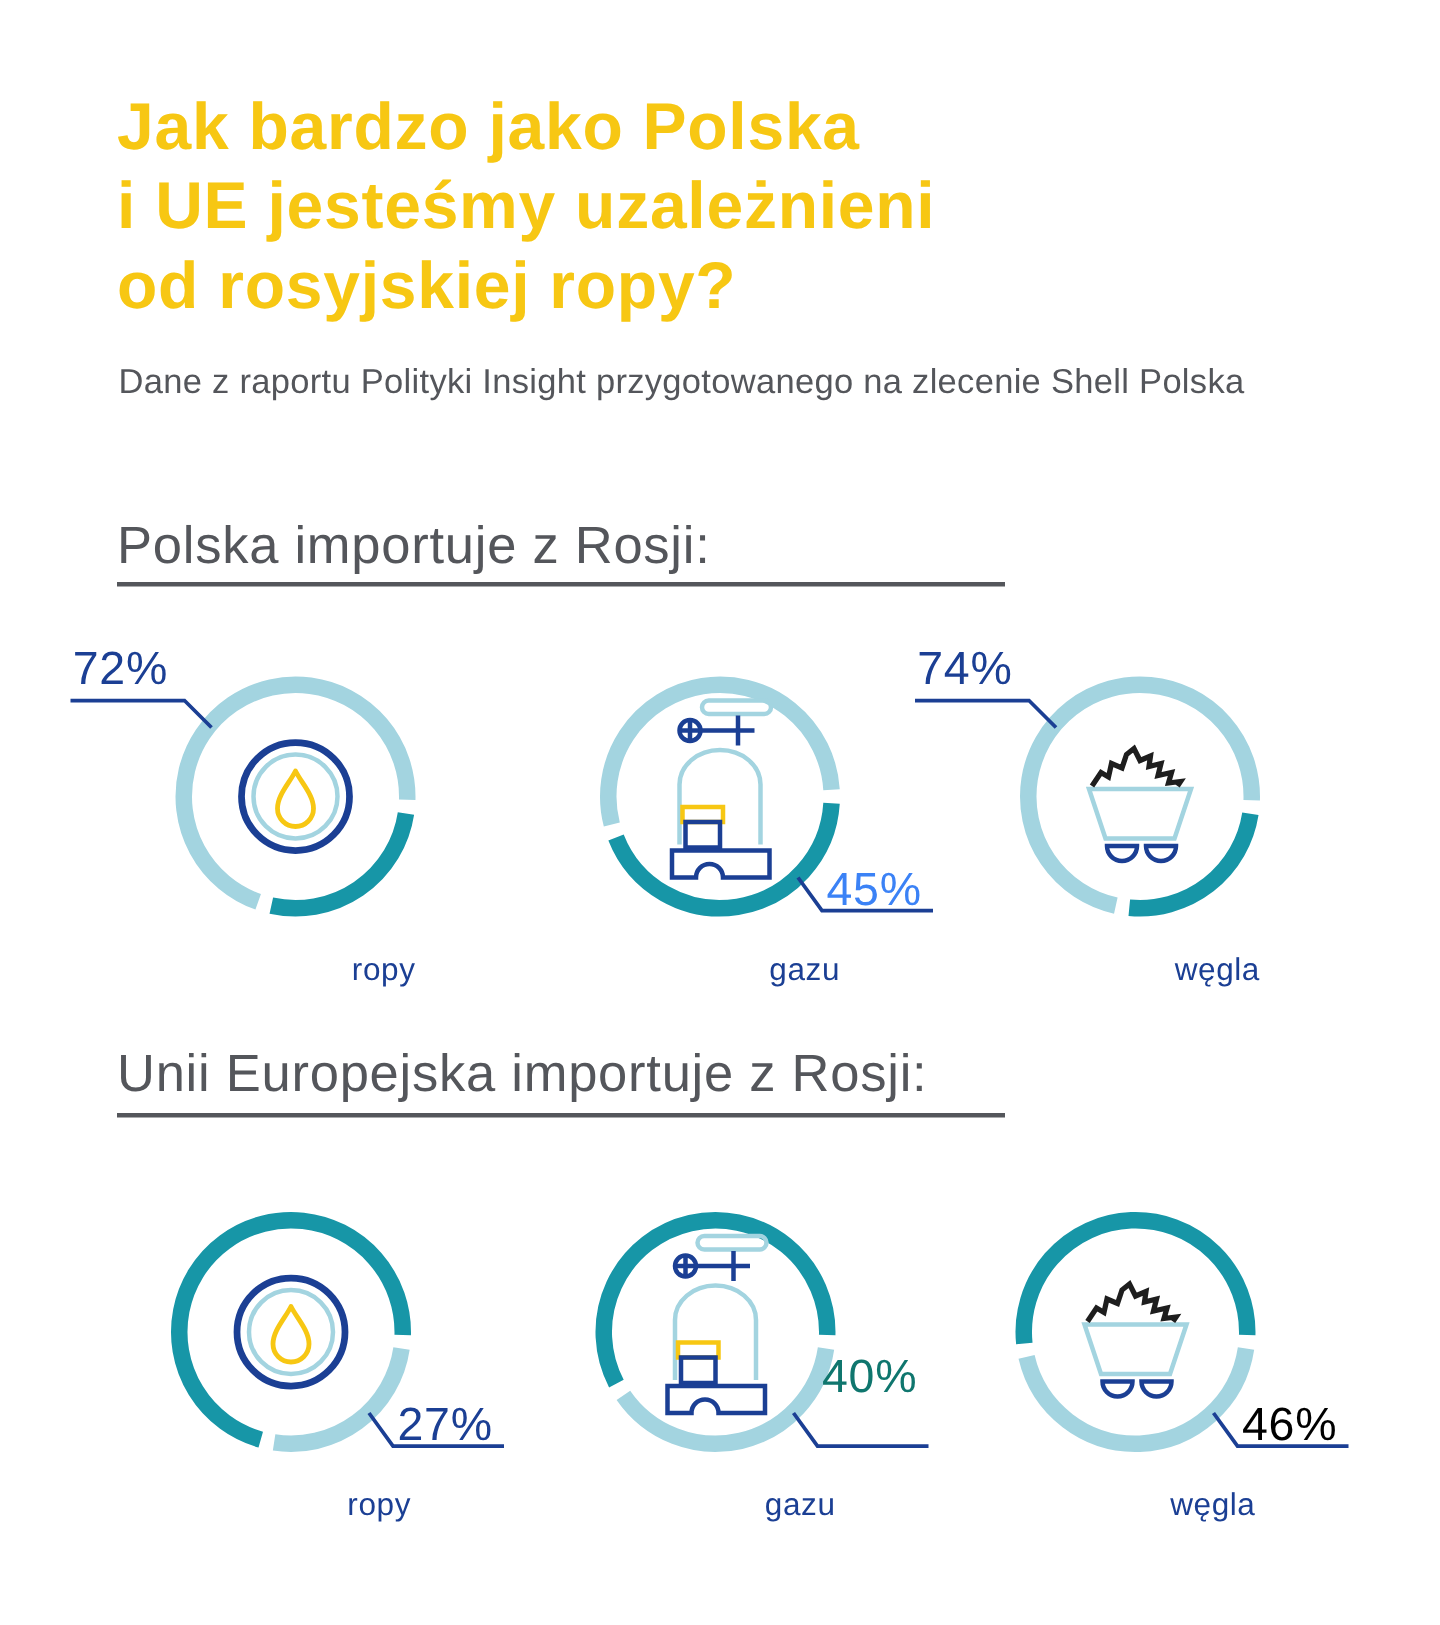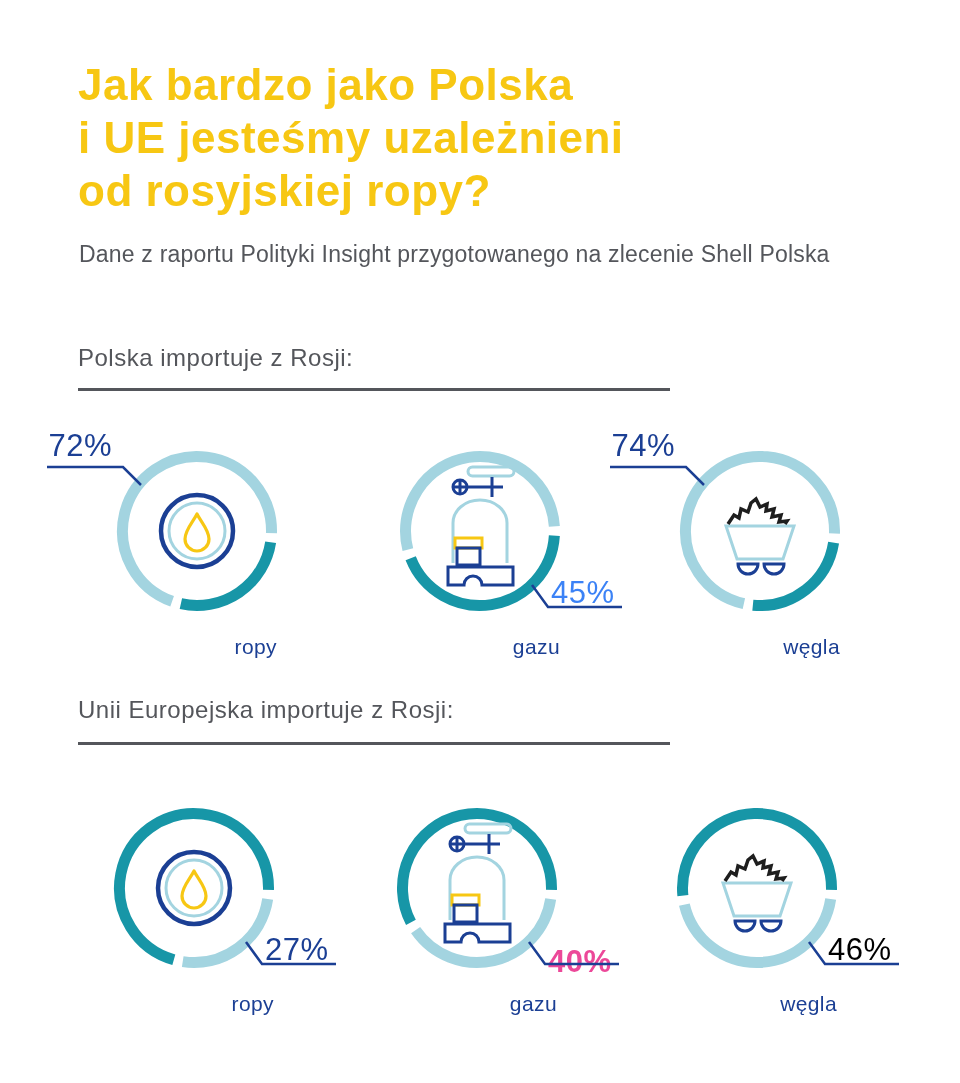--- a/index.html
+++ b/index.html
@@ -14,21 +14,21 @@
     position:absolute;left:78px;top:58px;
     font-size:44px;line-height:53px;font-weight:700;
     letter-spacing:0.5px;
   }
   .subtitle{
     position:absolute;left:79px;top:241px;
     font-size:23px;letter-spacing:0.2px;
   }
   .section-heading{
     position:absolute;left:78px;
-    font-size:24px;letter-spacing:0.5px;
+    font-size:35px;letter-spacing:0.5px;
   }
   .section-underline{
     position:absolute;left:78px;width:592px;height:3px;
   }
   .chart-svg{position:absolute;width:200px;height:200px;}
   .chart-label{
     position:absolute;width:160px;text-align:right;
     font-size:21px;letter-spacing:0.4px;
   }
   .percent{
@@ -110,21 +110,21 @@
       <rect x="-12" y="-64" width="46" height="9" rx="4.5" stroke="#A3D4E0" stroke-width="3"></rect>
       <path d="M-27,32 V-8 A27,23 0 0 1 27,-8 V32" stroke="#A3D4E0" stroke-width="3"></path>
       <circle cx="-20" cy="-44" r="7" stroke="#1B3F94" stroke-width="3"></circle>
       <path d="M-20,-51 V-37 M-27,-44 H-13 M-13,-44 H23 M12,-54 V-34" stroke="#1B3F94" stroke-width="3"></path>
       <rect x="-25" y="7" width="27" height="10" stroke="#F7C713" stroke-width="3"></rect>
       <rect x="-23" y="17" width="23" height="17" stroke="#1B3F94" stroke-width="3"></rect>
       <path d="M-32,54 L-32,36 L33,36 L33,54 L2,54 A9,9 0 0 0 -16,54 Z" stroke="#1B3F94" stroke-width="3"></path>
     </g>
       </svg>
       <div class="chart-label" style="left: 397px; top: 992px; color: rgb(27, 63, 148);">gazu</div>
-      <div class="percent br" style="color: #ec4899; left: 548px; top: 944px; font-weight: bold;">40%</div>
+      <div class="percent br" style="color: #0f766e; left: 548px; top: 900px;">40%</div>
       <svg class="chart-svg" viewBox="-100 -100 200 200" style="left: 657px; top: 788px;">
         <path d="M73.68,11.01 A74.5,74.5 0 0 1 -72.62,16.63" fill="none" stroke="#A3D4E0" stroke-width="11"></path>
         <path d="M-74.11,7.66 A74.5,74.5 0 1 1 74.47,1.95" fill="none" stroke="#1796A7" stroke-width="11"></path>
         <g fill="none">
     <path d="M-34,-5 L34,-5 L23,28 L-23,28 Z" stroke="#A3D4E0" stroke-width="3"></path>
     <path d="M-32,-7 L-26,-16 L-21,-13 L-19,-22 L-12,-19 L-9,-28 L-4,-32 L0,-24 L7,-27 L6,-20 L14,-22 L12,-14 L21,-16 L19,-9 L27,-10 L25,-7" stroke="#1E1E1E" stroke-width="3.5" stroke-linejoin="miter"></path>
     <path d="M-22,33 A10,10 0 0 0 -2,33 Z" stroke="#1B3F94" stroke-width="3"></path>
     <path d="M4,33 A10,10 0 0 0 24,33 Z" stroke="#1B3F94" stroke-width="3"></path>
   </g>
       </svg>

